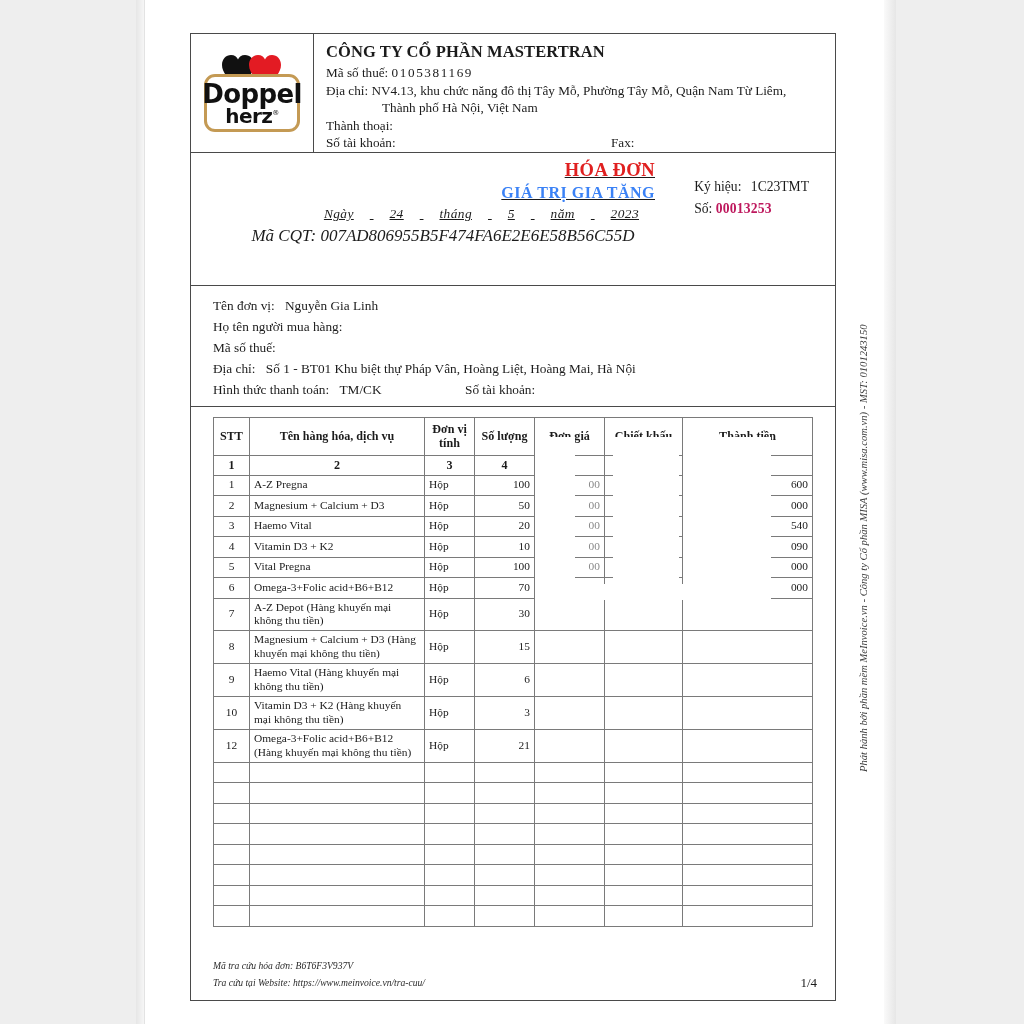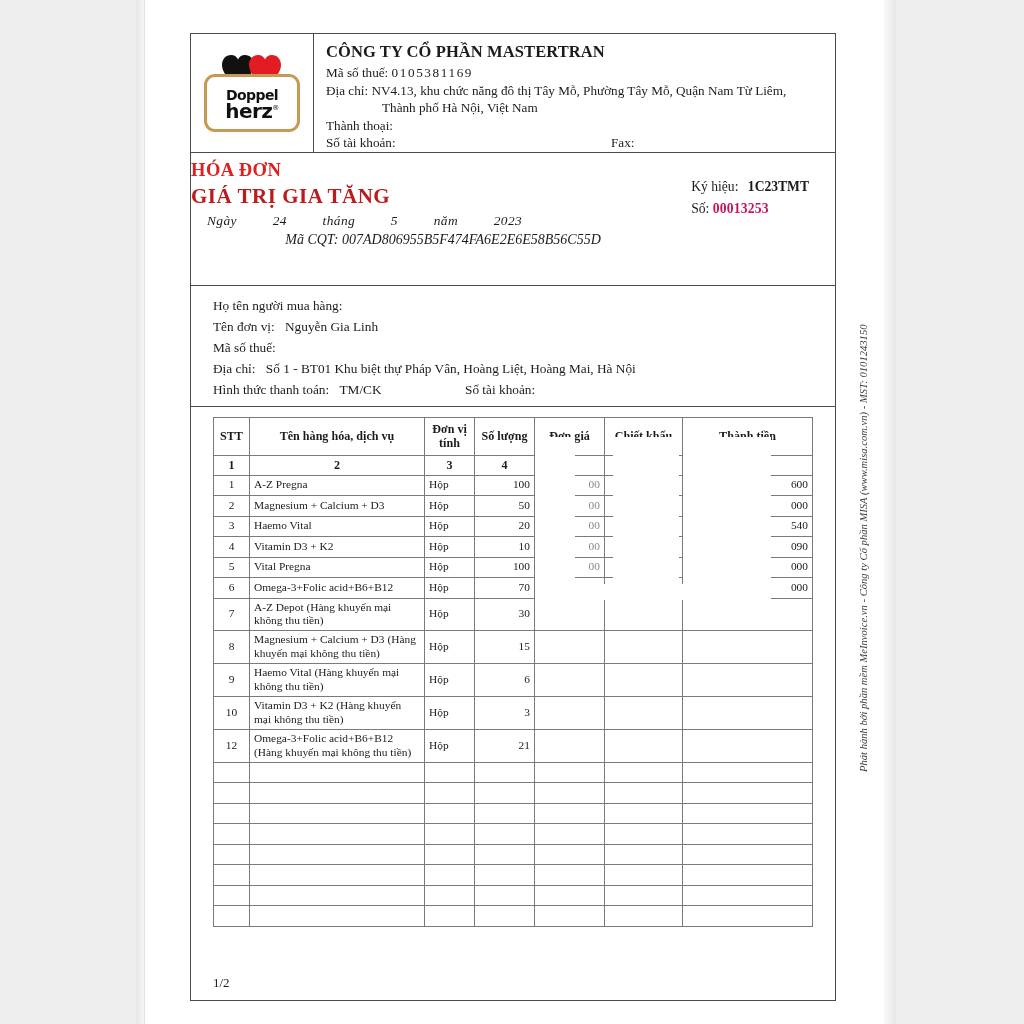--- a/index.html
+++ b/index.html
@@ -93,21 +93,21 @@
     box-sizing: border-box;
     display: flex;
     flex-direction: column;
     align-items: center;
     justify-content: center;
     line-height: 0.92;
   }
   .logo-t1 {
     font-family: "DejaVu Sans", sans-serif;
     font-weight: 700;
-    font-size: 14px;
+    font-size: 26px;
     letter-spacing: -0.6px;
     color: #111;
     margin-top: 3px;
   }
   .logo-t2 {
     font-family: "DejaVu Sans", sans-serif;
     font-weight: 700;
     font-size: 20px;
     letter-spacing: -0.6px;
     color: #111;
@@ -154,63 +154,63 @@
   .co-row .c1 { width: 285px; }
 
   
   .title-blk {
     position: relative;
     border-bottom: 1.4px solid #4a4a4a;
     height: 133px;
     box-sizing: border-box;
     padding-top: 6px;
   }
-  .ti-center { text-align: left; padding-right: 180px; }
+  .ti-center { text-align: right; padding-right: 180px; text-decoration: underline; }
   .ti-1 {
     color: #e02020;
     font-weight: 700;
     font-size: 18.5px;
     letter-spacing: 0.5px;
     line-height: 1.28;
   }
   .ti-2 {
-    color: #b91c1c;
-    font-weight: 700;
-    font-size: 21px;
+    color: #3b82f6;
+    font-weight: 700;
+    font-size: 16px;
     letter-spacing: 0.5px;
     line-height: 1.28;
   }
   .ti-sub {
     font-style: italic;
     font-size: 12.6px;
     line-height: 1.5;
   }
   .ti-date {
     font-style: italic;
     font-size: 13.4px;
     line-height: 1.6;
     letter-spacing: 0.4px;
   }
   .ti-date span { margin: 0 16px; }
   .ti-cqt {
     text-align: center;
     font-style: italic;
-    font-size: 14px;
+    font-size: 17px;
     padding-right: 140px;
     margin-top: 1px;
   }
   .ti-right {
     position: absolute;
     right: 26px;
     top: 23px;
     font-size: 13.6px;
     line-height: 1.62;
   }
   .ti-right .lab { }
-  .ti-right .kh { margin-left: 6px; font-weight: bold; }
+  .ti-right .kh { margin-left: 6px; }
   .ti-right .sonum {
     color: #be185d;
     font-weight: 700;
     letter-spacing: 0.2px;
   }
 
   
   .buyer {
     padding: 9px 0 6px 22px;
     font-size: 13.3px;
@@ -397,26 +397,26 @@
       </div>
       <div>
         <span class="lab">Số:</span>
         <span class="sonum">00013253</span>
       </div>
     </div>
   </div>
 
   <div class="buyer">
     <div>
+      <span>Tên đơn vị:</span>
+      <span class="v">Nguyễn Gia Linh</span>
+    </div>
+    <div>
       <span>Họ tên người mua hàng:</span>
       <span class="v"></span>
-    </div>
-    <div>
-      <span>Tên đơn vị:</span>
-      <span class="v">Nguyễn Gia Linh</span>
     </div>
     <div>
       <span>Mã số thuế:</span>
       <span class="v"></span>
     </div>
     <div>
       <span>Địa chỉ:</span>
       <span class="v">Số 1 - BT01 Khu biệt thự Pháp Vân, Hoàng Liệt, Hoàng Mai, Hà Nội</span>
     </div>
     <div class="buyer-row">
@@ -639,20 +639,24 @@
       </table>
 
       <div class="mask" style="left:322px; top:20px; width:40px; height:147px;"></div>
       <div class="mask" style="left:400px; top:20px; width:66px; height:147px;"></div>
       <div class="mask" style="left:470px; top:20px; width:88px; height:147px;"></div>
       <div class="mask" style="left:322px; top:167px; width:236px; height:16px;"></div>
     </div>
   </div>
 
   <div class="ftr">
-    <div class="ftr-page">1/2</div>
+    <div class="ftr-left">
+      <div>Mã tra cứu hóa đơn: B6T6F3V937V</div>
+      <div>Tra cứu tại Website: https://www.meinvoice.vn/tra-cuu/</div>
+    </div>
+    <div class="ftr-page">1/4</div>
   </div>
 
 </div>
 
 <div id="vstrip">
   <div class="vtext">Phát hành bởi phần mềm MeInvoice.vn - Công ty Cổ phần MISA (www.misa.com.vn) - MST: 0101243150</div>
 </div>
 
 </body></html>

